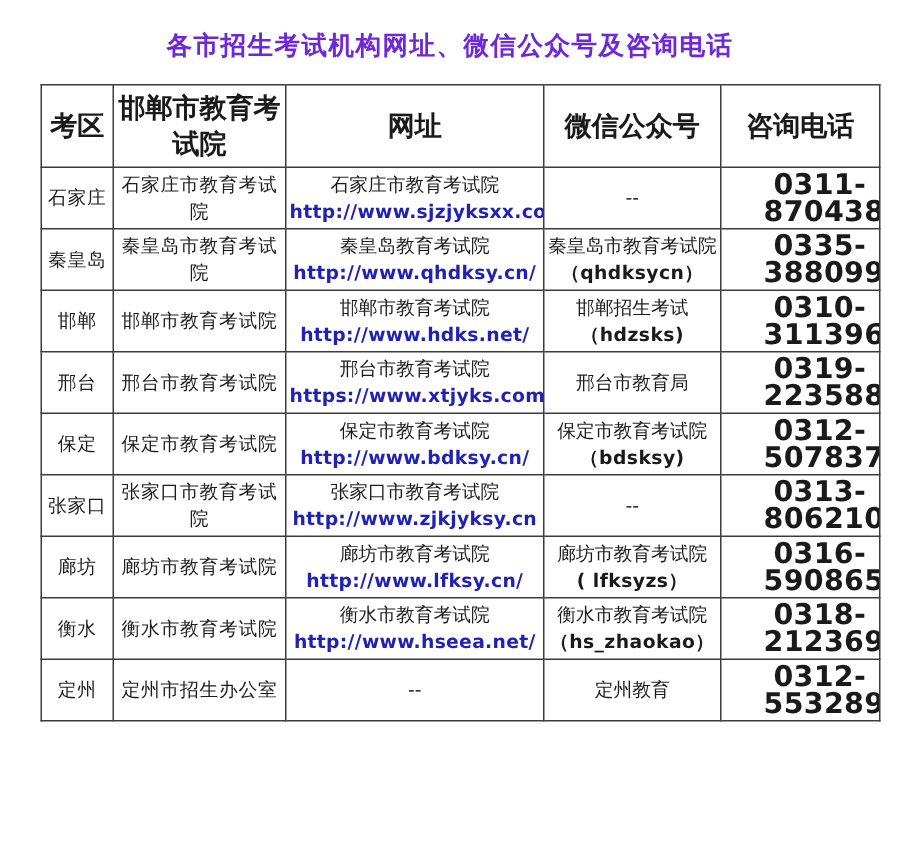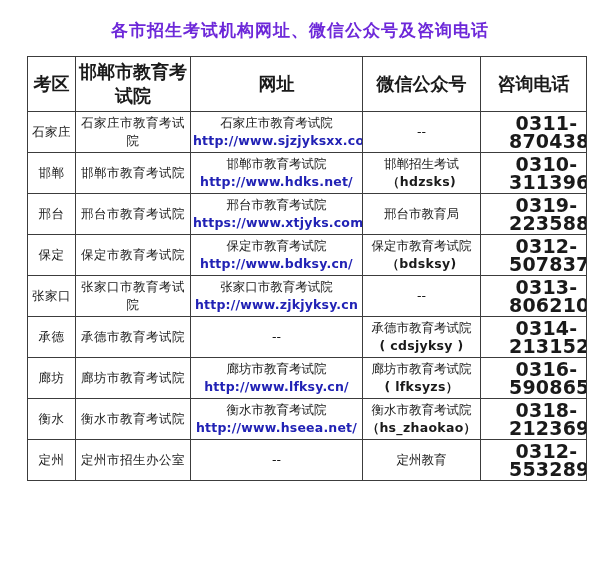--- a/index.html
+++ b/index.html
@@ -77,20 +77,33 @@
       <div class="site-name">石家庄市教育考试院</div>
       <div class="site-url">http://www.sjzjyksxx.com.cn/</div>
     </td>
     <td class="wechat">
       <div class="wechat-name">--</div>
 
     </td>
     <td class="phone">0311-87043809</td>
   </tr>
         <tr class="row">
+    <td class="region">秦皇岛</td>
+    <td class="org">秦皇岛市教育考试院</td>
+    <td class="site">
+      <div class="site-name">秦皇岛教育考试院</div>
+      <div class="site-url">http://www.qhdksy.cn/</div>
+    </td>
+    <td class="wechat">
+      <div class="wechat-name">秦皇岛市教育考试院</div>
+      <div class="wechat-id">（qhdksycn）</div>
+    </td>
+    <td class="phone">0335-3880990</td>
+  </tr>
+        <tr class="row">
     <td class="region">邯郸</td>
     <td class="org">邯郸市教育考试院</td>
     <td class="site">
       <div class="site-name">邯郸市教育考试院</div>
       <div class="site-url">http://www.hdks.net/</div>
     </td>
     <td class="wechat">
       <div class="wechat-name">邯郸招生考试</div>
       <div class="wechat-id">（hdzsks)</div>
     </td>
@@ -129,33 +142,20 @@
       <div class="site-name">张家口市教育考试院</div>
       <div class="site-url">http://www.zjkjyksy.cn</div>
     </td>
     <td class="wechat">
       <div class="wechat-name">--</div>
 
     </td>
     <td class="phone">0313-8062106</td>
   </tr>
         <tr class="row">
-    <td class="region">承德</td>
-    <td class="org">承德市教育考试院</td>
-    <td class="site">
-      <div class="site-name">--</div>
-
-    </td>
-    <td class="wechat">
-      <div class="wechat-name">承德市教育考试院</div>
-      <div class="wechat-id">( cdsjyksy )</div>
-    </td>
-    <td class="phone">0314-2131526</td>
-  </tr>
-        <tr class="row">
     <td class="region">廊坊</td>
     <td class="org">廊坊市教育考试院</td>
     <td class="site">
       <div class="site-name">廊坊市教育考试院</div>
       <div class="site-url">http://www.lfksy.cn/</div>
     </td>
     <td class="wechat">
       <div class="wechat-name">廊坊市教育考试院</div>
       <div class="wechat-id">( lfksyzs）</div>
     </td>

